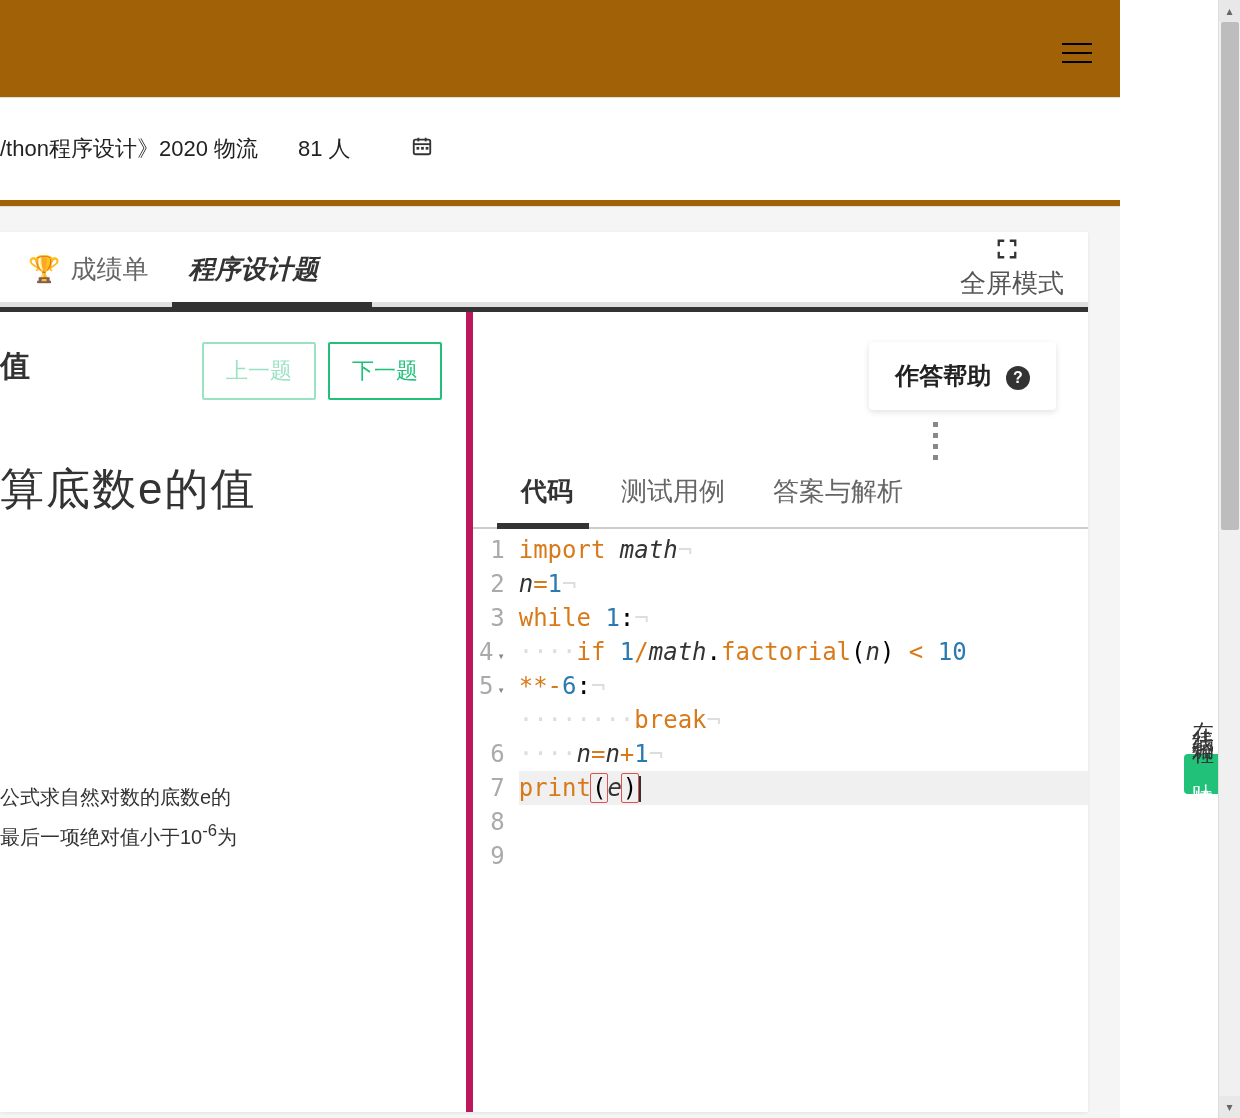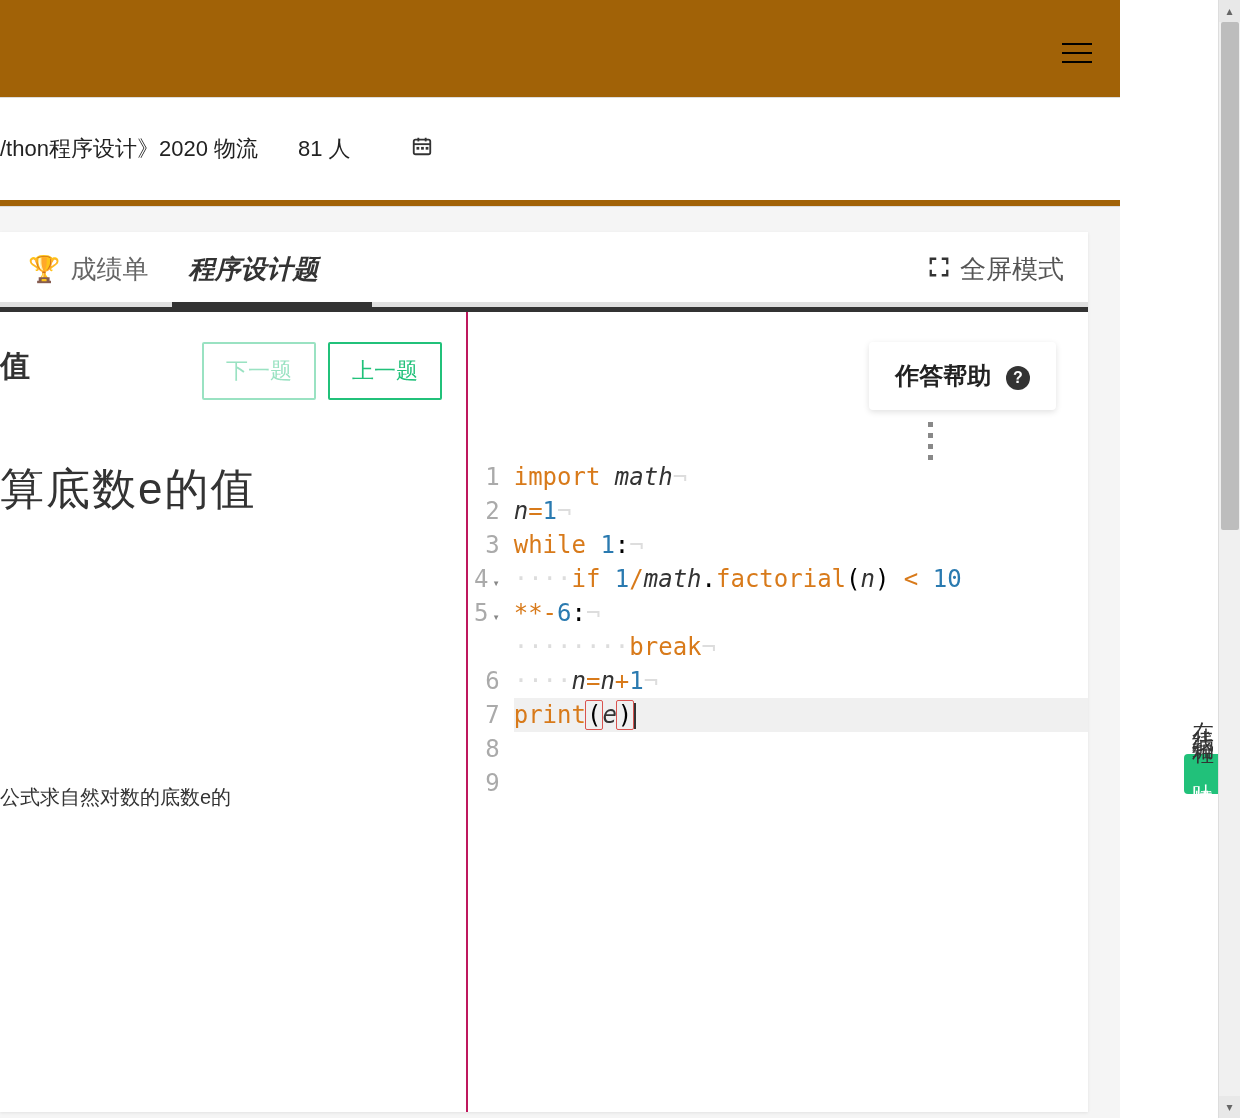--- a/index.html
+++ b/index.html
@@ -19,29 +19,29 @@
 
 .gray-zone { position: absolute; top: 206px; left: 0; right: 0; height: 912px; background: #f5f5f5; border-top: 1px solid #ddd; }
 
 .card { position: absolute; top: 232px; left: 0; width: 1088px; background: #fff; box-shadow: 0 1px 3px rgba(0,0,0,0.08); }
 
 .tabs-row { display: flex; align-items: center; height: 80px; border-bottom: 5px solid #333; position: relative; padding: 0 24px 0 8px; }
 .tab-item { display: flex; align-items: center; padding: 0 20px; height: 100%; font-size: 26px; color: #666; cursor: pointer; }
 .tab-item.active { font-weight: 700; color: #333; font-style: italic; }
 .tabs-left { display: flex; align-items: center; height: 100%; }
 .trophy { color: #f0c419; margin-right: 10px; font-size: 26px; }
-.fullscreen-btn { margin-left: auto; display: flex; align-items: center; font-size: 26px; color: #555; cursor: pointer; }
+.fullscreen-btn { margin-left: auto; display: flex; align-items: center; font-size: 26px; color: #555; cursor: pointer; flex-direction: column; }
 .fs-icon { margin-right: 10px; font-size: 24px; color: #333; }
 
 .tabs-underline { position: absolute; bottom: 0; left: 0; right: 0; height: 5px; background: #e0e0e0; }
 .tabs-underline-active { position: absolute; bottom: 0; left: 172px; width: 200px; height: 5px; background: #333; }
 
 .content-split { display: flex; min-height: 800px; }
 .left-pane { width: 466px; padding: 30px 24px 0 0; position: relative; }
-.right-pane { flex: 1; position: relative; border-left: 2px solid #be185d; }
+.right-pane { flex: 1; position: relative; border-left: 7px solid #be185d; }
 
 .nav-problem { display: flex; align-items: flex-start; margin-bottom: 60px; }
 .truncated-text { font-size: 30px; font-weight: 700; color: #333; margin-right: auto; padding-top: 4px; }
 .nav-btn { border: 2px solid #21c17a; color: #21c17a; background: #fff; padding: 12px 22px; font-size: 22px; cursor: pointer; margin-left: 12px; border-radius: 2px; }
 .nav-btn:first-of-type { opacity: 0.45; }
 
 .problem-title { font-size: 44px; font-weight: 400; color: #333; margin-bottom: 260px; letter-spacing: 2px; }
 
 .problem-desc { font-size: 20px; color: #333; line-height: 1.85; }
 
@@ -134,39 +134,48 @@
         <span>全屏模式</span>
       </div>
       <div class="tabs-underline-active"></div>
     </div>
 
     <div class="content-split">
 
       <div class="left-pane">
         <div class="nav-problem">
           <span class="truncated-text">值</span>
+          <button class="nav-btn">上一题</button>
           <button class="nav-btn">下一题</button>
-          <button class="nav-btn">上一题</button>
         </div>
 
         <div class="problem-title">算底数e的值</div>
 
         <div class="problem-desc">
           <div>公式求自然对数的底数e的</div>
+          <div>
+            <span>最后一项绝对值小于10</span><sup>-6</sup><span>为</span>
+          </div>
         </div>
       </div>
 
       <div class="right-pane">
         <div class="help-btn-wrap">
           <button class="help-btn">
             <span>作答帮助</span>
             <span class="help-q">?</span>
           </button>
         </div>
 
+        <div class="code-tabs">
+          <div class="code-tab active">代码</div>
+          <div class="code-tab">测试用例</div>
+          <div class="code-tab">答案与解析</div>
+          <div class="code-tabs-underline"></div>
+        </div>
 
         <div class="divider-dots">
           <span></span>
             <span></span>
             <span></span>
             <span></span>
         </div>
 
         <div class="editor">
           <div class="gutter">

